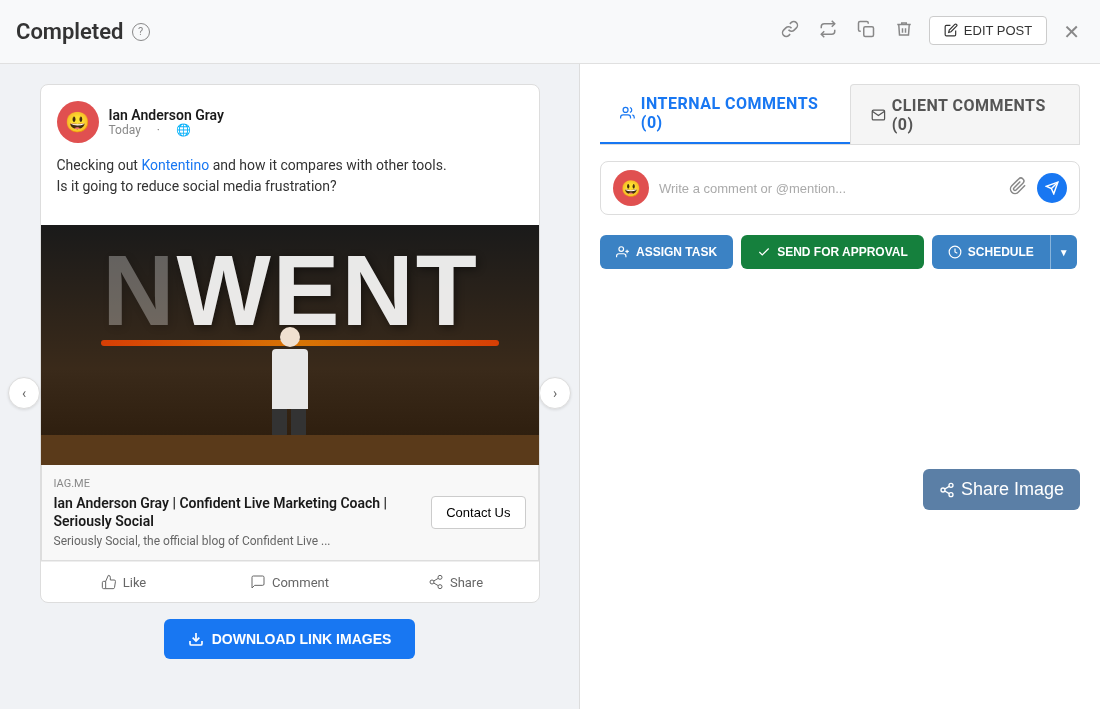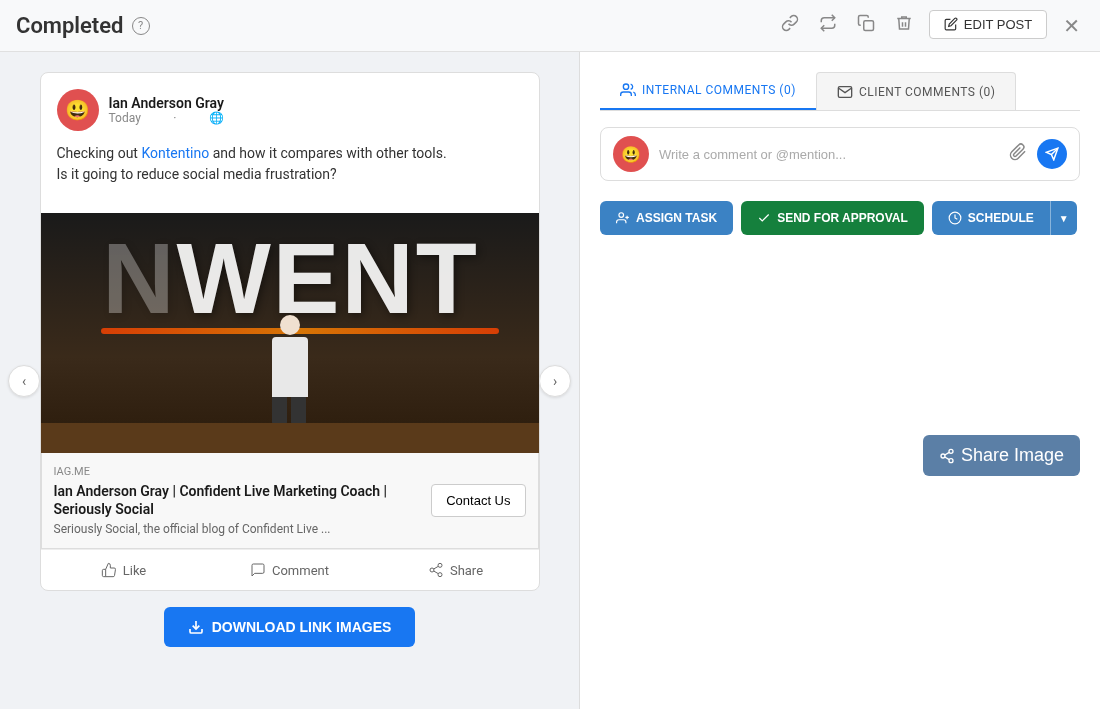--- a/index.html
+++ b/index.html
@@ -13,21 +13,21 @@
     }
 
     
     .header {
       background: #f8f9fa;
       border-bottom: 1px solid #e0e0e0;
       display: flex;
       align-items: center;
       justify-content: space-between;
       padding: 0 16px;
-      height: 52px;
+      height: 64px;
     }
     .header-left {
       display: flex;
       align-items: center;
       gap: 8px;
     }
     .header-title {
       font-size: 22px;
       font-weight: 600;
       color: #333;
@@ -154,22 +154,21 @@
     .fb-name {
       font-weight: 600;
       font-size: 14px;
       color: #1a1a1a;
     }
     .fb-meta {
       font-size: 12px;
       color: #888;
       display: flex;
       align-items: center;
-      gap: 7px;
-      justify-content: space-between;
+      gap: 16px;
     }
     .fb-post-text {
       font-size: 14px;
       color: #333;
       line-height: 1.5;
       margin-bottom: 12px;
     }
     .fb-post-text a {
       color: #1877f2;
       text-decoration: none;
@@ -293,22 +292,22 @@
     }
 
     
     .comment-tabs {
       display: flex;
       border-bottom: 1px solid #ddd;
       margin-bottom: 16px;
     }
     .comment-tab {
       padding: 10px 20px;
-      font-size: 12px;
-      font-weight: 400;
+      font-size: 16px;
+      font-weight: 700;
       cursor: pointer;
       display: flex;
       align-items: center;
       gap: 6px;
       border-bottom: 2px solid transparent;
       color: #555;
       text-transform: uppercase;
       letter-spacing: 0.5px;
     }
     .comment-tab.active {

